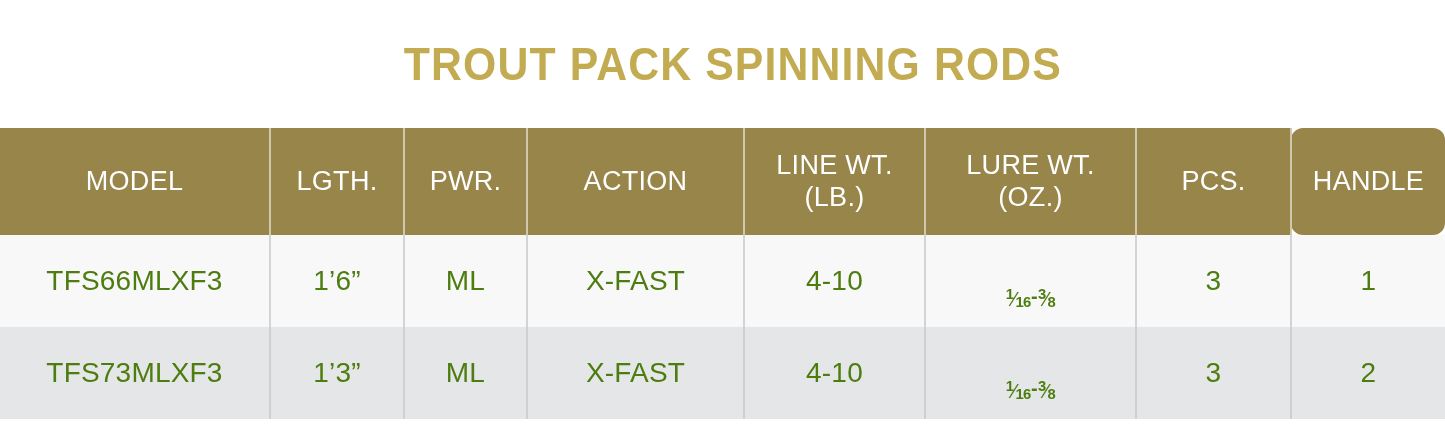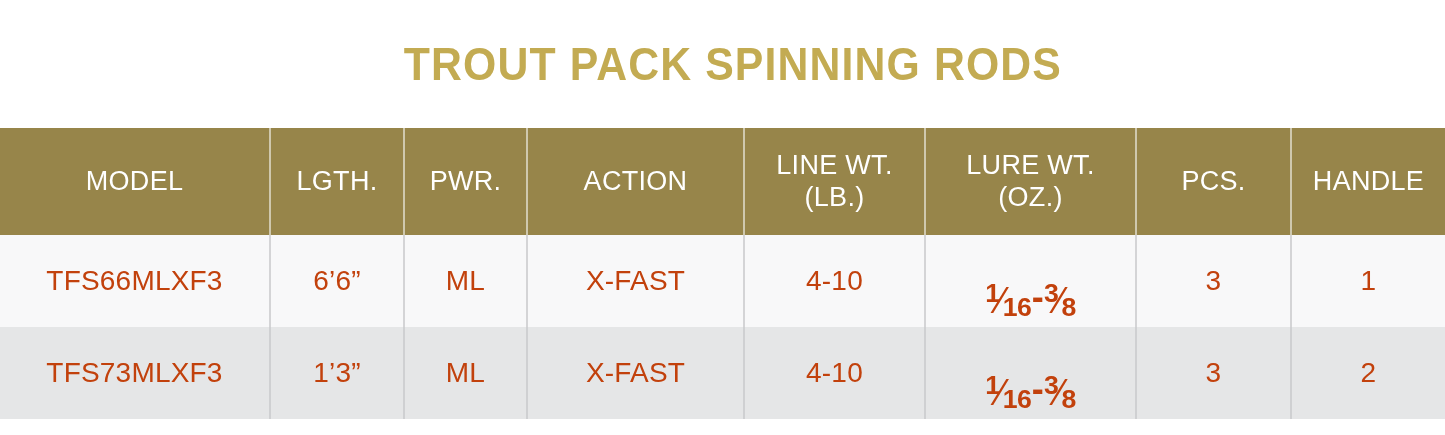--- a/index.html
+++ b/index.html
@@ -73,46 +73,46 @@
     color: #ffffff;
     font-size: 27px;
     font-weight: normal;
     letter-spacing: 0.3px;
     line-height: 1.16;
     border-left: 2px solid #cfc8ae;
     border-right: 2px solid #cfc8ae;
     text-transform: uppercase;
   }
   .spec-table th:first-child { border-left: none; }
-  .spec-table th:last-child  { border-right: none; }
+  .spec-table th:last-child  { border-right: none; border-radius: 12px; }
   .th-line { display: block; }
 
   
   .spec-table tbody tr { height: 92px; }
   .spec-table tbody tr.row-odd  td { background: #f8f8f9; }
   .spec-table tbody tr.row-even td { background: #e5e6e7; }
   .spec-table td {
-    color: #c2410c;
+    color: #4d7c0f;
     font-size: 28px;
     letter-spacing: 0.2px;
     border-left: 2px solid #d4d4d6;
     border-right: 2px solid #d4d4d6;
   }
   .spec-table tbody tr.row-even td {
     border-left-color: #cfd0d2;
     border-right-color: #cfd0d2;
   }
   .spec-table td:first-child { border-left: none; }
   .spec-table td:last-child  { border-right: none; }
 
   
   .frac-range {
     display: inline-block;
     white-space: nowrap;
-    font-size: 36px;
+    font-size: 20px;
     letter-spacing: 0;
     margin-top: 36px;
   }
   .frac {
     display: inline-block;
     white-space: nowrap;
   }
   .frac .num {
     font-size: 0.74em;
     vertical-align: 0.42em;
@@ -182,21 +182,21 @@
         </th>
         <th>
           <span class="th-line">HANDLE</span>
         </th>
       </tr>
     </thead>
     <tbody>
 
       <tr class="row-odd">
         <td>TFS66MLXF3</td>
-        <td>6’6”</td>
+        <td>1’6”</td>
         <td>ML</td>
         <td>X-FAST</td>
         <td>4-10</td>
         <td>
           <span class="frac-range">
             <span class="frac"><span class="num">1</span><span class="bar">⁄</span><span class="den">16</span></span><span class="frac-dash">-</span><span class="frac"><span class="num">3</span><span class="bar">⁄</span><span class="den">8</span></span>
           </span>
         </td>
         <td>3</td>
         <td>1</td>

